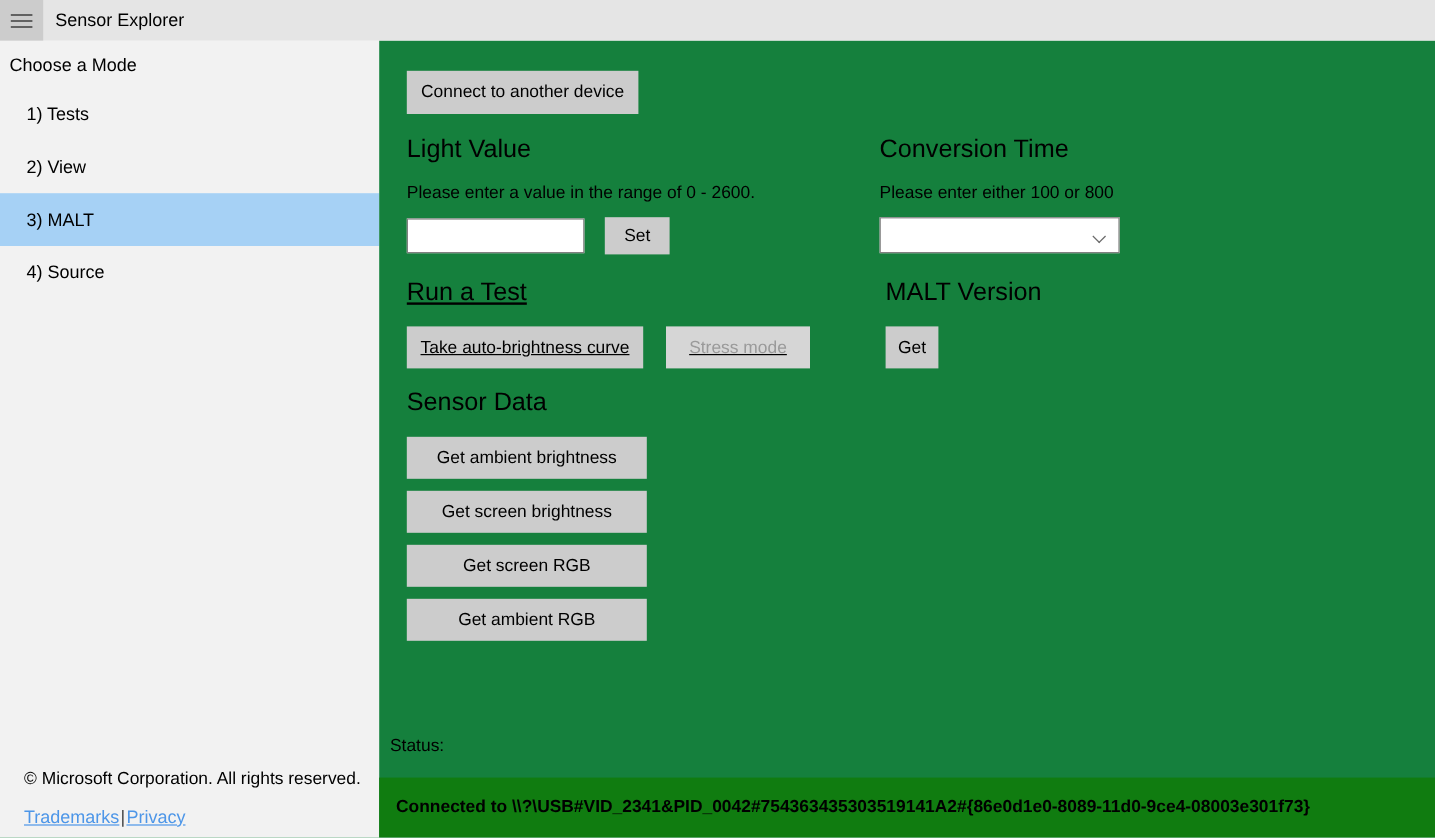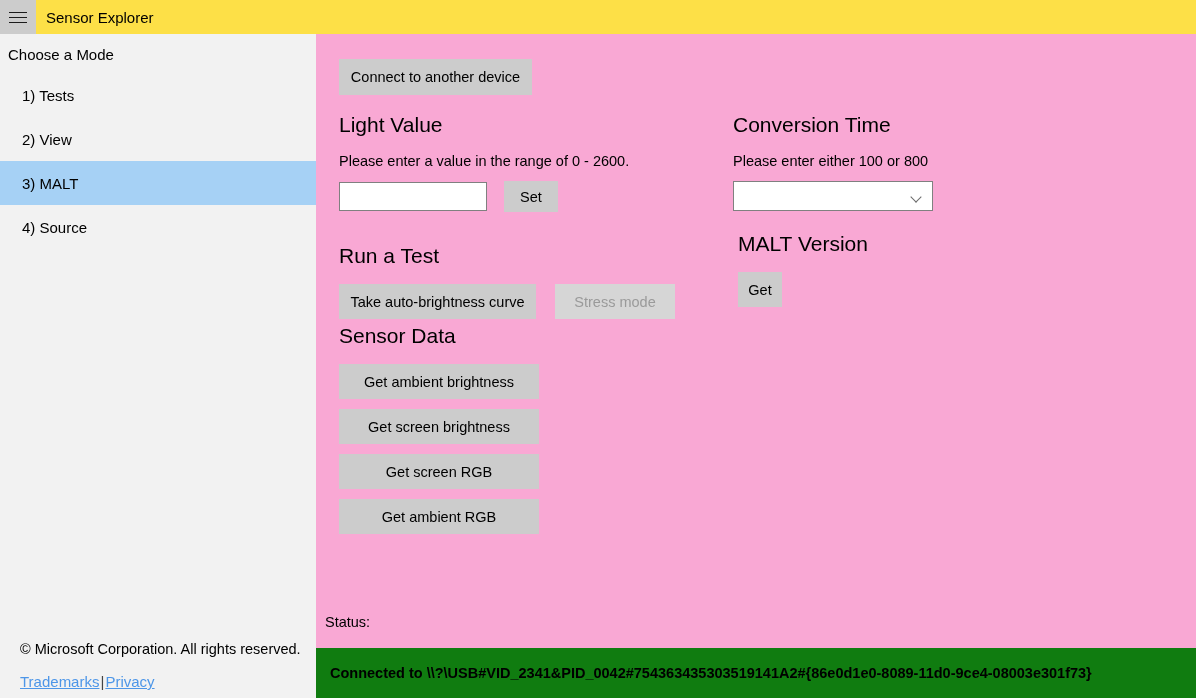--- a/index.html
+++ b/index.html
@@ -27,21 +27,21 @@
     background: #1b1b1b;
   }
 
   
   #titlebar {
     position: absolute;
     left: 0;
     top: 0;
     width: 1196px;
     height: 34px;
-    background: #fde047;
+    background: #e5e5e5;
     display: flex;
     align-items: center;
   }
   #hamburger-button {
     width: 36px;
     height: 34px;
     background: #cccccc;
     display: flex;
     flex-direction: column;
     align-items: center;
@@ -123,21 +123,21 @@
     margin: 0 1px;
   }
 
   
   #main {
     position: absolute;
     left: 316px;
     top: 34px;
     width: 880px;
     height: 664px;
-    background: #f9a8d4;
+    background: #15803d;
   }
 
   
   .win-button {
     background: #cccccc;
     border: none;
     color: #000000;
     font-family: "Liberation Sans", sans-serif;
     font-size: 14.5px;
     height: 34px;
@@ -238,21 +238,22 @@
     height: 7px;
     border-right: 1px solid #6b6b6b;
     border-bottom: 1px solid #6b6b6b;
     transform: rotate(45deg);
   }
 
   
   #run-test-block {
     position: absolute;
     left: 23px;
-    top: 210px;
+    top: 198px;
+    text-decoration: underline;
   }
   #run-test-heading { margin-bottom: 16px; }
   #run-test-row { display: flex; align-items: center; }
   #autobrightness-button { width: 197px; height: 35px; }
   #stress-button { margin-left: 19px; width: 120px; height: 35px; }
 
   
   #malt-version-block {
     position: absolute;
     left: 422px;

